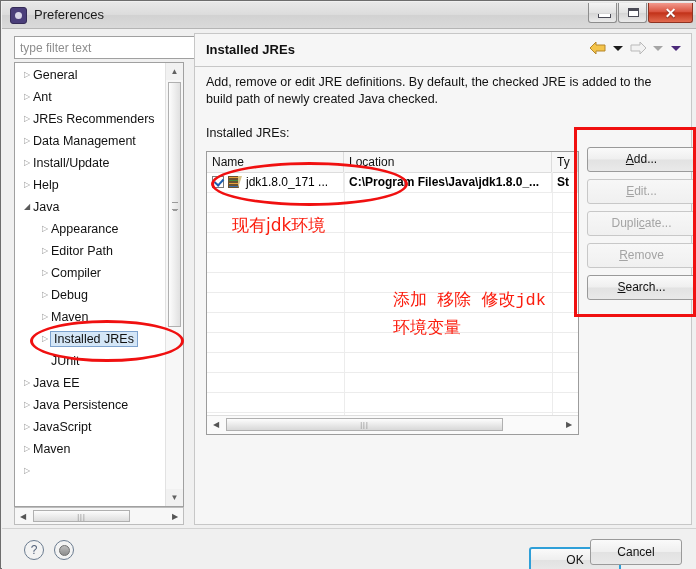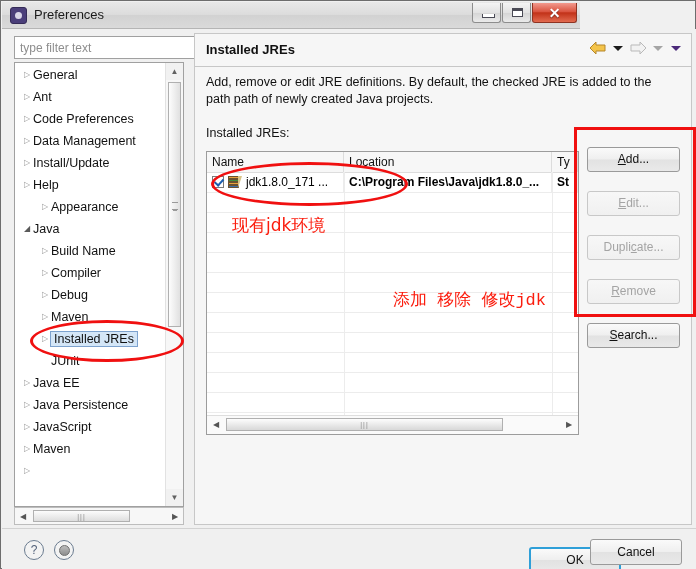--- a/index.html
+++ b/index.html
@@ -47,21 +47,21 @@
     position: absolute;
     left: 0; top: 0;
     width: 696px; height: 569px;
     background: #f0f0f0;
     border: 1px solid #6d6d6d;
     box-sizing: border-box;
   }
   .titlebar {
     position: absolute;
     left: 1px; top: 1px;
-    width: 578px; height: 27px;
+    width: 694px; height: 27px;
     background: linear-gradient(to bottom,#e8e8e8 0%,#dcdcdc 48%,#d2d2d2 52%,#dadada 100%);
     border-bottom: 1px solid #b5b5b5;
     box-sizing: border-box;
   }
   .title-icon {
     position: absolute; left: 8px; top: 5px;
     width: 17px; height: 17px;
     background: #4b3f7a;
     border: 1px solid #352b57;
     border-radius: 3px;
@@ -410,22 +410,22 @@
     color: #111;
     text-align: center;
     box-sizing: border-box;
   }
   .btn.disabled {
     color: #a4a4a4;
     background: linear-gradient(to bottom,#f7f7f7,#f0f0f0);
     border-color: #c8c8c8;
   }
   .side-btns .btn {
-    width: 93px; height: 25px; line-height: 23px;
-    margin-bottom: 19px;
+    width: 109px; height: 25px; line-height: 23px;
+    margin-bottom: 7px;
   }
   .btn u { text-decoration: underline; }
 
   
   .footer {
     position: absolute;
     left: 0; top: 499px;
     width: 694px; height: 41px;
     background: #f0f0f0;
     border-top: 1px solid #d2d2d2;
@@ -505,27 +505,27 @@
     </div>
 
     <div class="dlg-body">
 
       <input class="filter-box" type="text" placeholder="type filter text" style="">
 
       <div class="tree-panel">
         <div class="tree-scroll" id="tree-list">
             <div class="tree-item lvl1"><span class="arrow">▷</span><span class="lbl">General</span></div>
             <div class="tree-item lvl1"><span class="arrow">▷</span><span class="lbl">Ant</span></div>
-            <div class="tree-item lvl1"><span class="arrow">▷</span><span class="lbl">Code Preferences</span></div>
+            <div class="tree-item lvl1"><span class="arrow">▷</span><span class="lbl">JREs Recommenders</span></div>
             <div class="tree-item lvl1"><span class="arrow">▷</span><span class="lbl">Data Management</span></div>
             <div class="tree-item lvl1"><span class="arrow">▷</span><span class="lbl">Install/Update</span></div>
             <div class="tree-item lvl1"><span class="arrow">▷</span><span class="lbl">Help</span></div>
+            <div class="tree-item lvl1"><span class="arrow open">◢</span><span class="lbl">Java</span></div>
             <div class="tree-item lvl2"><span class="arrow">▷</span><span class="lbl">Appearance</span></div>
-            <div class="tree-item lvl1"><span class="arrow open">◢</span><span class="lbl">Java</span></div>
-            <div class="tree-item lvl2"><span class="arrow">▷</span><span class="lbl">Build Name</span></div>
+            <div class="tree-item lvl2"><span class="arrow">▷</span><span class="lbl">Editor Path</span></div>
             <div class="tree-item lvl2"><span class="arrow">▷</span><span class="lbl">Compiler</span></div>
             <div class="tree-item lvl2"><span class="arrow">▷</span><span class="lbl">Debug</span></div>
             <div class="tree-item lvl2"><span class="arrow">▷</span><span class="lbl">Maven</span></div>
             <div class="tree-item lvl2 selected"><span class="arrow">▷</span><span class="lbl">Installed JREs</span></div>
             <div class="tree-item lvl2"><span class="arrow"></span><span class="lbl">JUnit</span></div>
             <div class="tree-item lvl1"><span class="arrow">▷</span><span class="lbl">Java EE</span></div>
             <div class="tree-item lvl1"><span class="arrow">▷</span><span class="lbl">Java Persistence</span></div>
             <div class="tree-item lvl1"><span class="arrow">▷</span><span class="lbl">JavaScript</span></div>
             <div class="tree-item lvl1"><span class="arrow">▷</span><span class="lbl">Maven</span></div>
             <div class="tree-item lvl1"><span class="arrow">▷</span></div>
@@ -554,21 +554,21 @@
             </svg>
             <span class="caret"></span>
             <svg width="18" height="14" viewBox="0 0 18 14">
               <path d="M11 1 L17 7 L11 13 L11 10 L2 10 L2 4 L11 4 Z" fill="#f2f2f2" stroke="#b9b9b9" stroke-width="1"></path>
             </svg>
             <span class="caret dim"></span>
             <span class="caret purple"></span>
           </div>
         </div>
 
-        <div class="content-desc">Add, remove or edit JRE definitions. By default, the checked JRE is added to the path path of newly created Java projects.</div>
+        <div class="content-desc">Add, remove or edit JRE definitions. By default, the checked JRE is added to the build path of newly created Java checked.</div>
 
         <div class="list-label"><span>Installed JREs:</span></div>
 
         <div class="jre-table">
           <div class="tbl-head">
             <div class="th th-name">Name</div>
             <div class="th th-loc">Location</div>
             <div class="th th-type">Ty</div>
           </div>
 
@@ -634,14 +634,15 @@
   <div class="anno ellipse" style="left:30px; top:320px; width:148px; height:36px;"></div>
 
   <div class="anno ellipse" style="left:211px; top:162px; width:191px; height:38px;"></div>
 
   <div class="anno rect" style="left:574px; top:127px; width:116px; height:184px;"></div>
 
   <div class="anno anno-text" style="left:232px; top:213px;">现有jdk环境</div>
 
   <div class="anno anno-text" style="left:393px; top:289px;font-family:Liberation Mono, monospace;">添加 移除 修改jdk</div>
 
+  <div class="anno anno-text" style="left:393px; top:315px;">环境变量</div>
 
 </div>
 
 </body></html>

